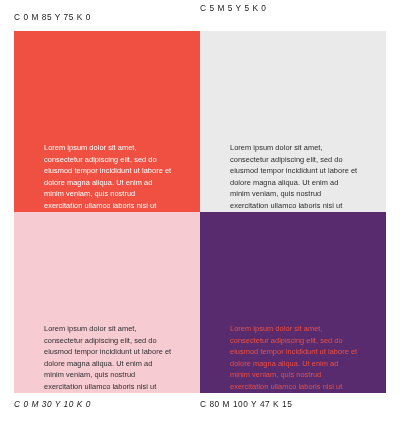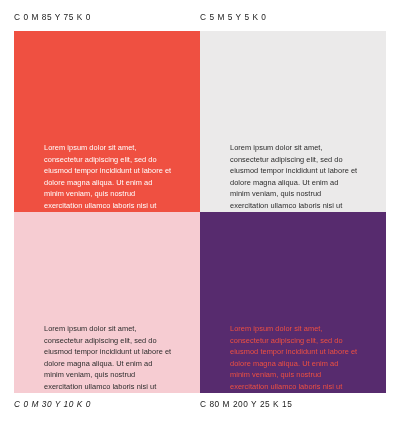--- a/index.html
+++ b/index.html
@@ -53,21 +53,21 @@
     top: 95px;
   }
   .caption {
     position: absolute;
     font-size: 8.3px;
     letter-spacing: 0.55px;
     color: #1a1a1a;
     white-space: pre;
   }
   .caption.top-left  { left: 14px;  top: 12px; }
-  .caption.top-right { left: 200px; top: 12px; }
+  .caption.top-right { left: 200px; top: 3px; }
   .caption.bottom-left  { left: 14px;  top: 399px; font-style: italic; }
   .caption.bottom-right { left: 200px; top: 399px; }
 </style>
 </head>
 <body style="background: rgb(255, 255, 255);">
 
 <div class="page">
 
   <div class="caption top-left">C 0 M 85 Y 75 K 0</div>
   <div class="caption top-right">C 5 M 5 Y 5 K 0</div>
@@ -86,15 +86,15 @@
       <p class="body-text" style="color: rgb(43, 43, 43);">Lorem ipsum dolor sit amet, consectetur adipiscing elit, sed do eiusmod tempor incididunt ut labore et dolore magna aliqua. Ut enim ad minim veniam, quis nostrud exercitation ullamco laboris nisi ut aliquip ex ea commodo consequat.</p>
     </div>
 
     <div class="cell bottom" id="cell-3" style="background: rgb(87, 43, 110);">
       <p class="body-text" style="color: rgb(239, 80, 65);">Lorem ipsum dolor sit amet, consectetur adipiscing elit, sed do eiusmod tempor incididunt ut labore et dolore magna aliqua. Ut enim ad minim veniam, quis nostrud exercitation ullamco laboris nisi ut aliquip ex ea commodo consequat.</p>
     </div>
 
   </div>
 
   <div class="caption bottom-left">C 0 M 30 Y 10 K 0</div>
-  <div class="caption bottom-right">C 80 M 200 Y 25 K 15</div>
+  <div class="caption bottom-right">C 80 M 100 Y 47 K 15</div>
 
 </div>
 
 </body></html>

